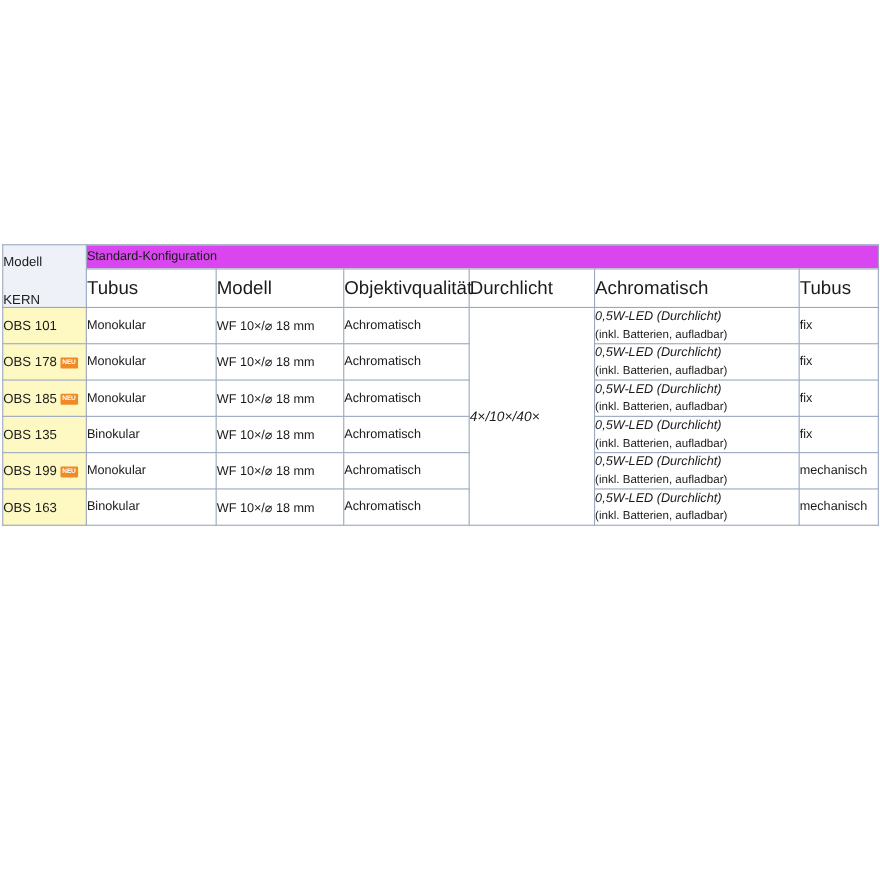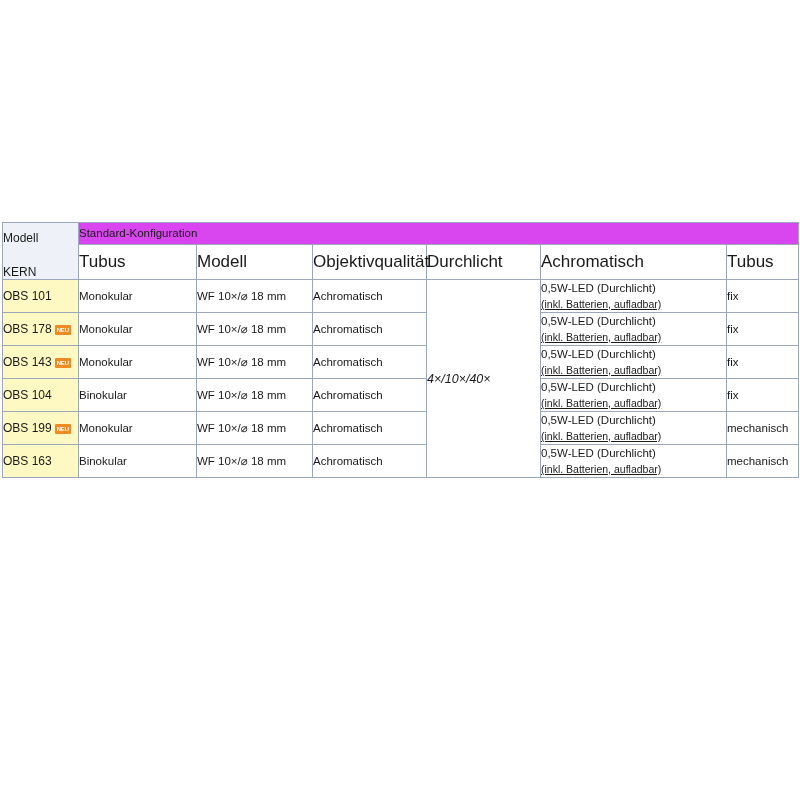--- a/index.html
+++ b/index.html
@@ -98,22 +98,22 @@
     font-size: 11.5px;
     padding: 9px 8px;
     height: 32px;
   }
   .objektive-cell {
     text-align: center;
     font-size: 12.5px;
     font-style: italic;
     vertical-align: middle;
   }
-  .beleucht-line1 { display: block; }
-  .beleucht-line2 { display: block; font-size: 10.5px; text-decoration: underline; }
+  .beleucht-line1 { display: block; font-style: italic; }
+  .beleucht-line2 { display: block; font-size: 10.5px; }
   .multiline { line-height: 1.35; }
 </style>
 </head>
 <body>
 
 <div class="sheet">
   <div class="table-wrap">
     <table class="spec">
       <colgroup>
         <col class="c-model">
@@ -157,32 +157,32 @@
             <td class="cell body-cell">Monokular</td>
             <td class="cell body-cell">WF 10×/⌀ 18 mm</td>
             <td class="cell body-cell">Achromatisch</td>
             <td class="cell body-cell multiline">
               <span class="beleucht-line1">0,5W-LED (Durchlicht)</span>
               <span class="beleucht-line2">(inkl. Batterien, aufladbar)</span>
             </td>
             <td class="cell body-cell">fix</td>
           </tr>
           <tr>
-            <td class="model-cell"><span class="model-name">OBS 143</span><span class="badge">NEU</span></td>
-            <td class="cell body-cell">Monokular</td>
-            <td class="cell body-cell">WF 10×/⌀ 18 mm</td>
-            <td class="cell body-cell">Achromatisch</td>
-            <td class="cell body-cell multiline">
-              <span class="beleucht-line1">0,5W-LED (Durchlicht)</span>
-              <span class="beleucht-line2">(inkl. Batterien, aufladbar)</span>
-            </td>
-            <td class="cell body-cell">fix</td>
-          </tr>
-          <tr>
-            <td class="model-cell"><span class="model-name">OBS 104</span></td>
+            <td class="model-cell"><span class="model-name">OBS 185</span><span class="badge">NEU</span></td>
+            <td class="cell body-cell">Monokular</td>
+            <td class="cell body-cell">WF 10×/⌀ 18 mm</td>
+            <td class="cell body-cell">Achromatisch</td>
+            <td class="cell body-cell multiline">
+              <span class="beleucht-line1">0,5W-LED (Durchlicht)</span>
+              <span class="beleucht-line2">(inkl. Batterien, aufladbar)</span>
+            </td>
+            <td class="cell body-cell">fix</td>
+          </tr>
+          <tr>
+            <td class="model-cell"><span class="model-name">OBS 135</span></td>
             <td class="cell body-cell">Binokular</td>
             <td class="cell body-cell">WF 10×/⌀ 18 mm</td>
             <td class="cell body-cell">Achromatisch</td>
             <td class="cell body-cell multiline">
               <span class="beleucht-line1">0,5W-LED (Durchlicht)</span>
               <span class="beleucht-line2">(inkl. Batterien, aufladbar)</span>
             </td>
             <td class="cell body-cell">fix</td>
           </tr>
           <tr>

